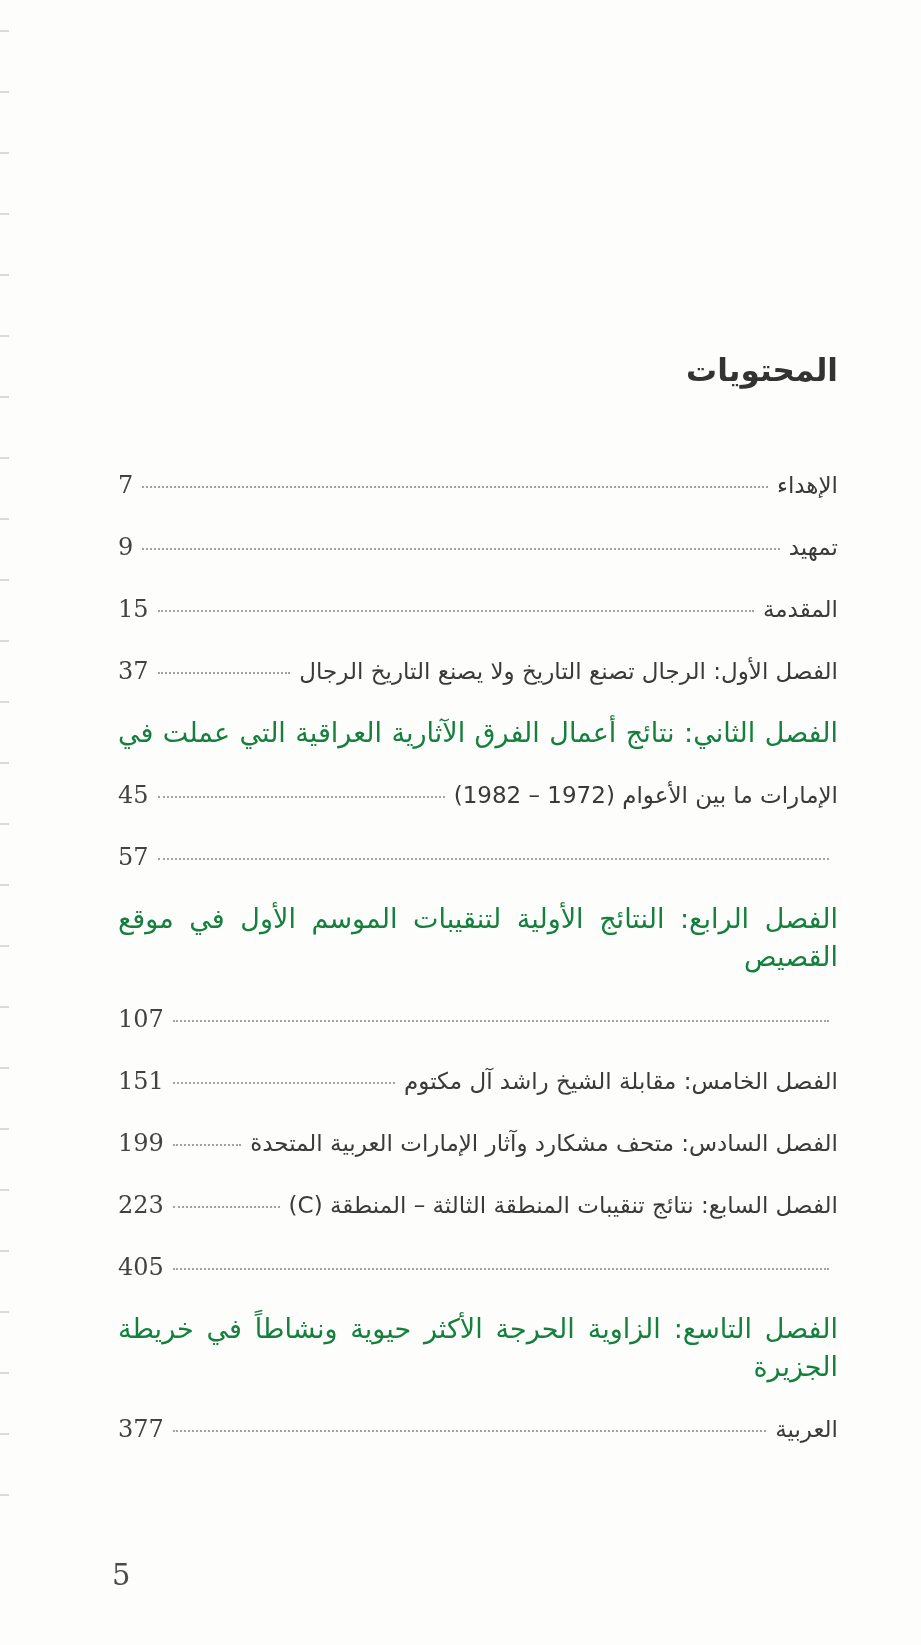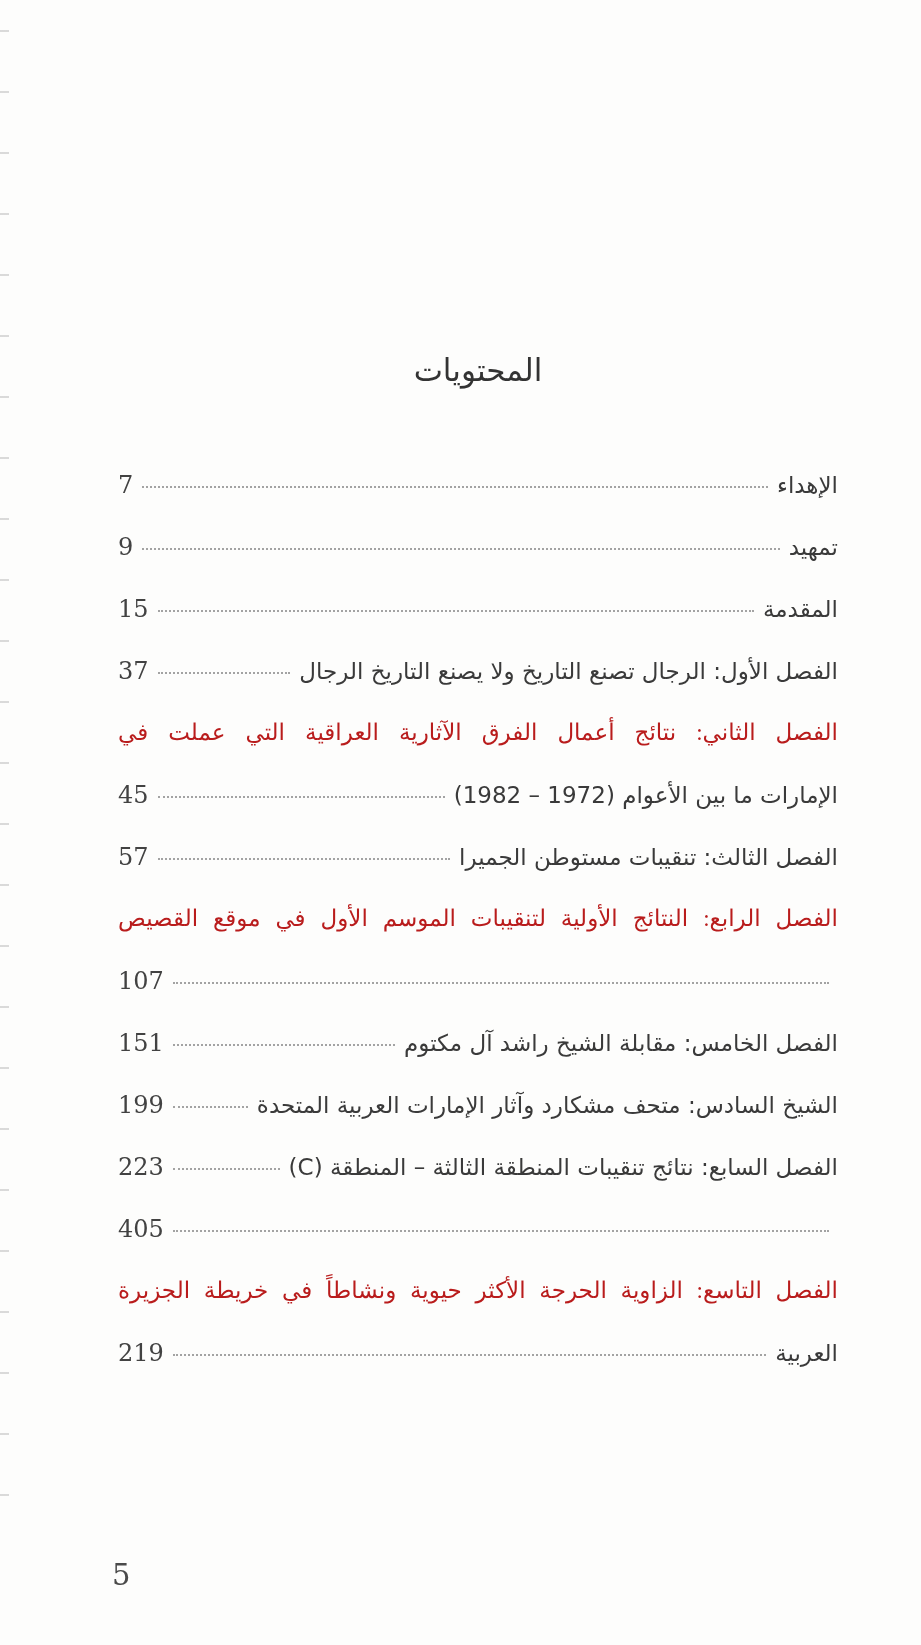--- a/index.html
+++ b/index.html
@@ -31,23 +31,23 @@
     pointer-events: none;
   }
   .page-inner {
     position: absolute;
     top: 0;
     right: 83px;
     width: 720px;
   }
   .toc-title {
     margin-top: 352px;
-    text-align: center;
+    text-align: right;
     font-size: 31px;
-    font-weight: normal;
+    font-weight: bold;
     color: #333333;
     margin-bottom: 78px;
   }
   .toc-list {
     width: 100%;
   }
   .toc-row {
     display: flex;
     align-items: baseline;
     direction: rtl;
@@ -66,27 +66,26 @@
     margin: 0 9px;
     transform: translateY(-5px);
   }
   .page-num {
     font-family: "DejaVu Serif", serif;
     font-size: 24px;
     color: #424242;
     white-space: nowrap;
   }
   .entry-line1 {
-    font-size: 23px;
+    font-size: 27px;
     line-height: 38px;
     margin-bottom: 24px;
     text-align: justify;
     text-align-last: justify;
-    color: #b91c1c;
-    font-family: Liberation Serif, serif;
+    color: #15803d;
   }
   .footer-page-number {
     position: absolute;
     left: 112px;
     top: 1558px;
     font-family: "DejaVu Serif", serif;
     font-size: 29px;
     color: #4a4a4a;
   }
 </style>
@@ -128,62 +127,61 @@
     <div>
       <div class="entry-line1">الفصل الثاني: نتائج أعمال الفرق الآثارية العراقية التي عملت في</div>
       <div class="toc-row">
         <span class="entry-title">الإمارات ما بين الأعوام (1972 – 1982)</span>
         <span class="leader"></span>
         <span class="page-num">45</span>
       </div>
     </div>
 
     <div class="toc-row">
-      <span class="entry-title">الفصل الثالث: تنقيبات مستوطن الجميرا</span>
       <span class="leader"></span>
       <span class="page-num">57</span>
     </div>
 
     <div>
       <div class="entry-line1">الفصل الرابع: النتائج الأولية لتنقيبات الموسم الأول في موقع القصيص</div>
       <div class="toc-row">
         <span class="entry-title"></span>
         <span class="leader"></span>
         <span class="page-num">107</span>
       </div>
     </div>
 
     <div class="toc-row">
       <span class="entry-title">الفصل الخامس: مقابلة الشيخ راشد آل مكتوم</span>
       <span class="leader"></span>
       <span class="page-num">151</span>
     </div>
 
     <div class="toc-row">
-      <span class="entry-title">الشيخ السادس: متحف مشكارد وآثار الإمارات العربية المتحدة</span>
+      <span class="entry-title">الفصل السادس: متحف مشكارد وآثار الإمارات العربية المتحدة</span>
       <span class="leader"></span>
       <span class="page-num">199</span>
     </div>
 
     <div class="toc-row">
       <span class="entry-title">الفصل السابع: نتائج تنقيبات المنطقة الثالثة – المنطقة (C)</span>
       <span class="leader"></span>
       <span class="page-num">223</span>
     </div>
 
     <div class="toc-row">
       <span class="leader"></span>
       <span class="page-num">405</span>
     </div>
 
     <div>
       <div class="entry-line1">الفصل التاسع: الزاوية الحرجة الأكثر حيوية ونشاطاً في خريطة الجزيرة</div>
       <div class="toc-row">
         <span class="entry-title">العربية</span>
         <span class="leader"></span>
-        <span class="page-num">219</span>
+        <span class="page-num">377</span>
       </div>
     </div>
 
   </div>
 </div>
 
 <div class="footer-page-number">5</div>
 
 </body></html>

